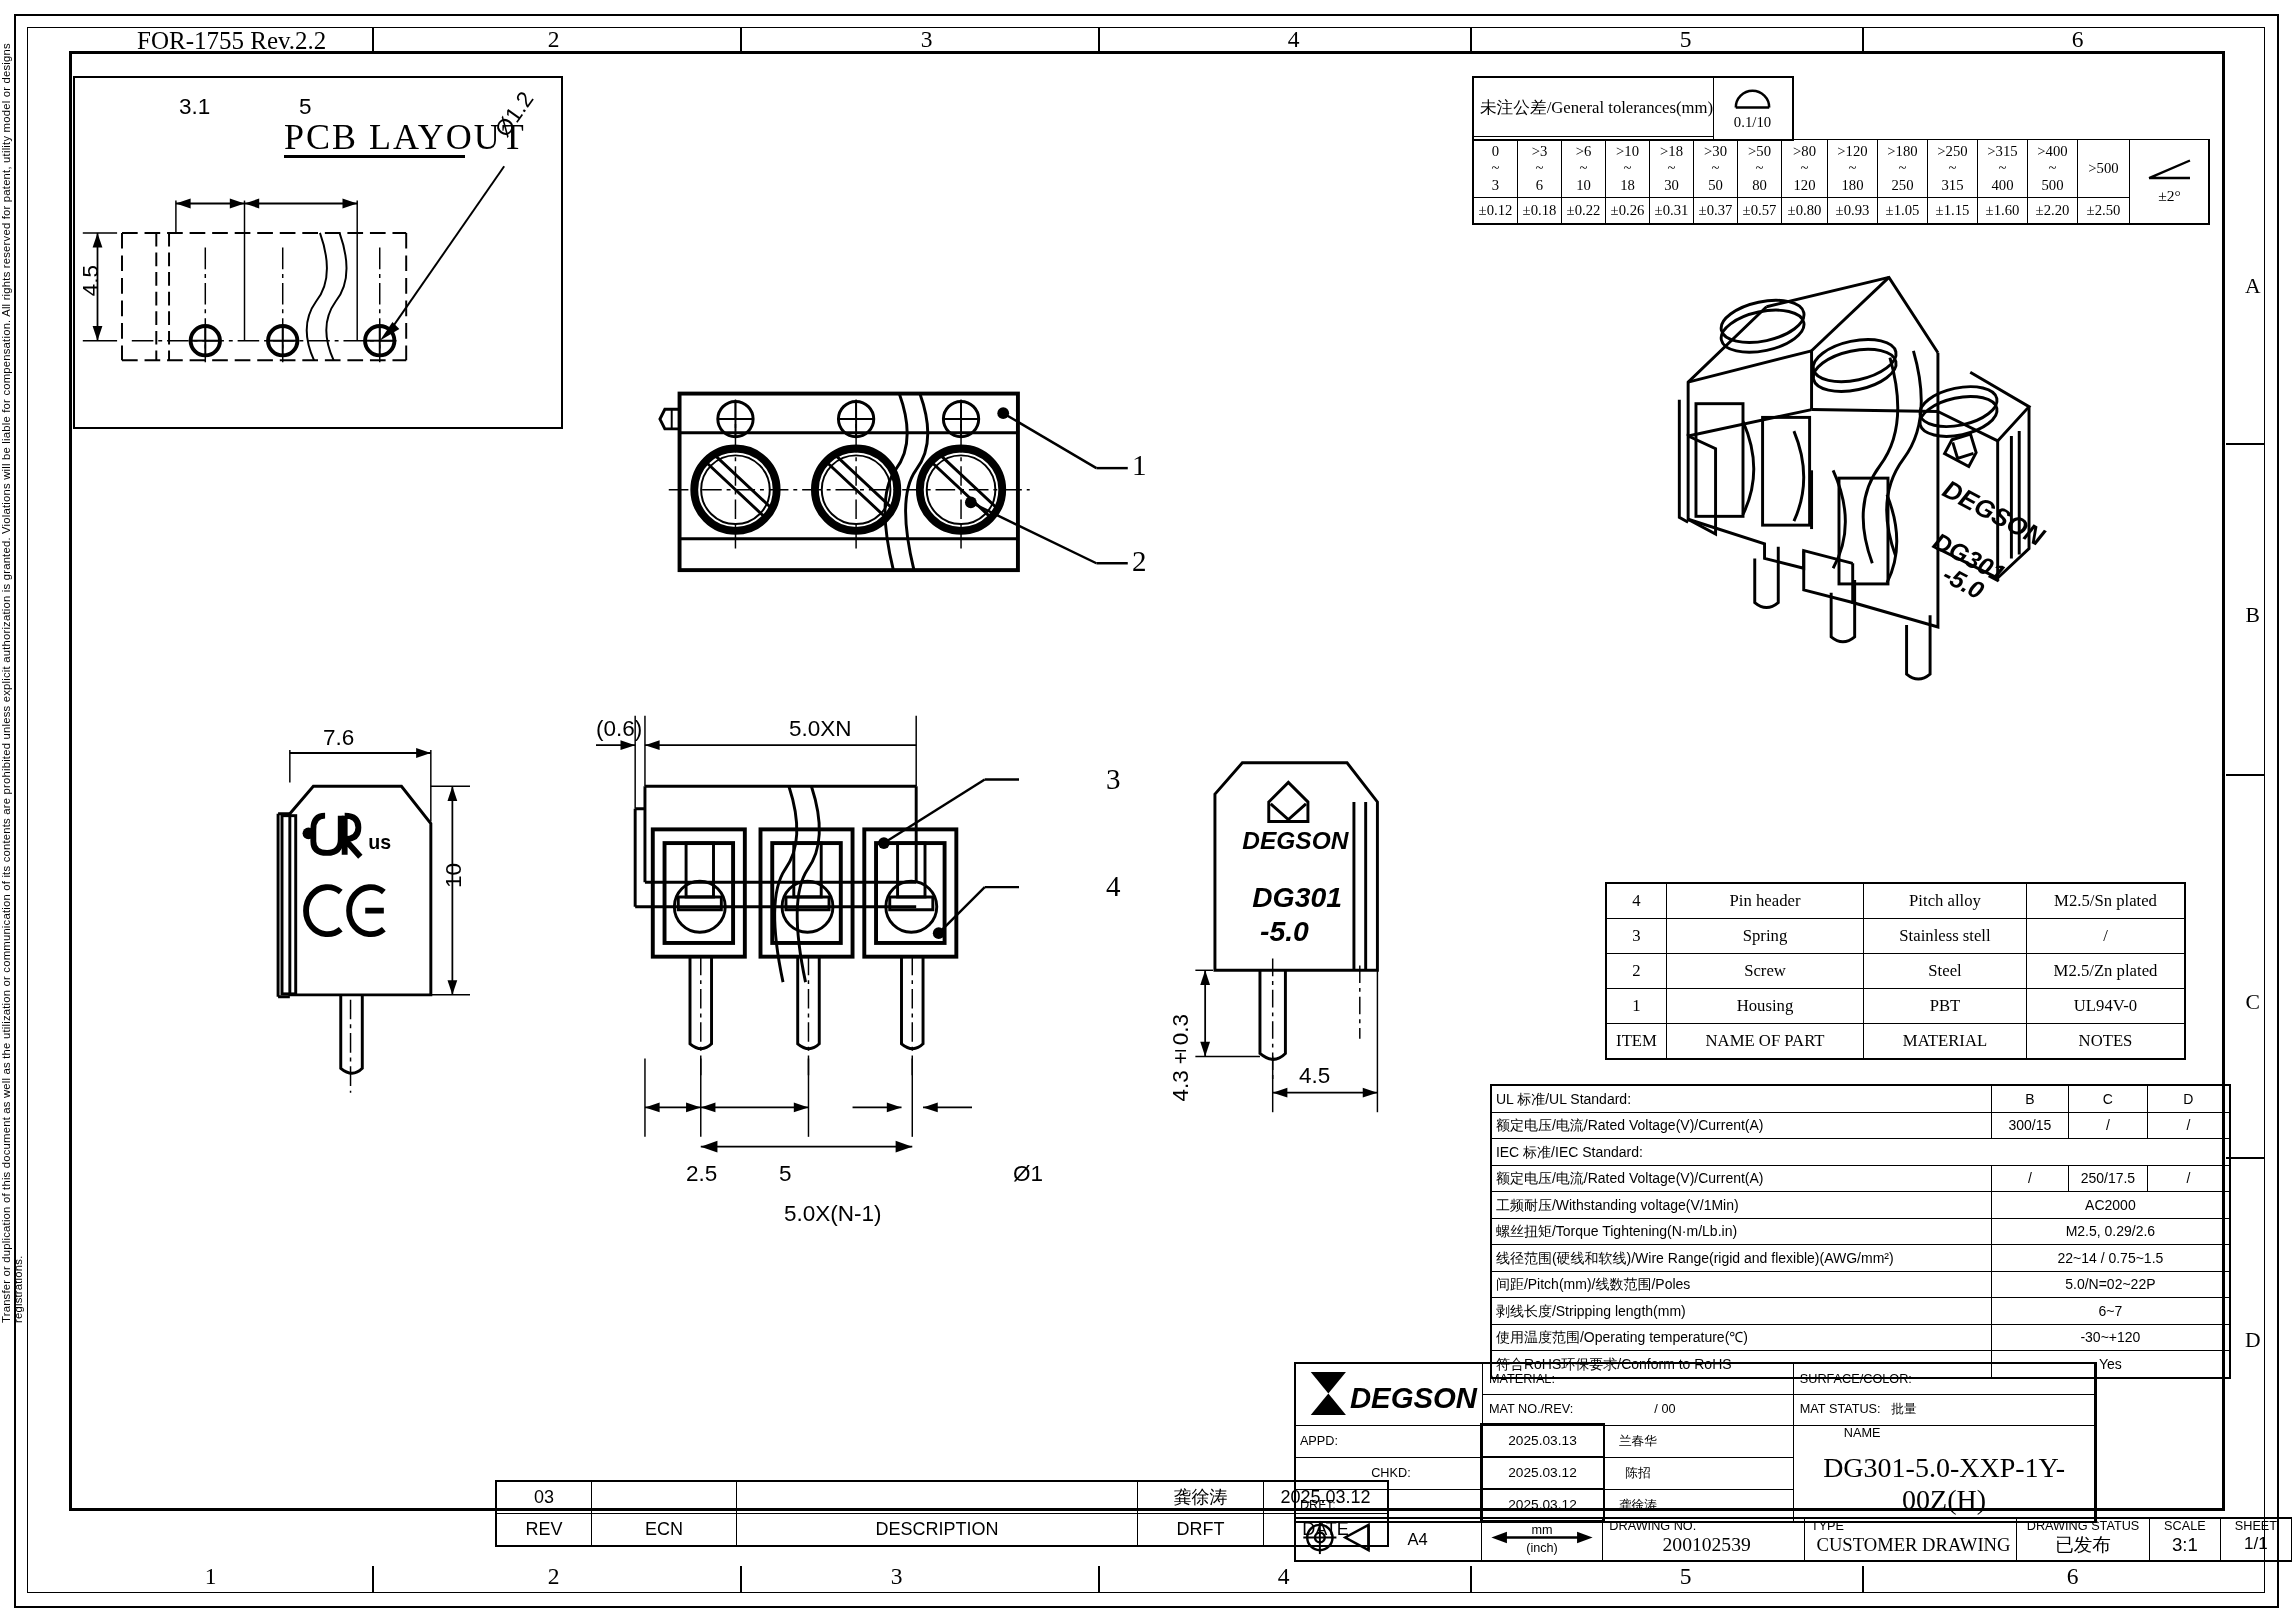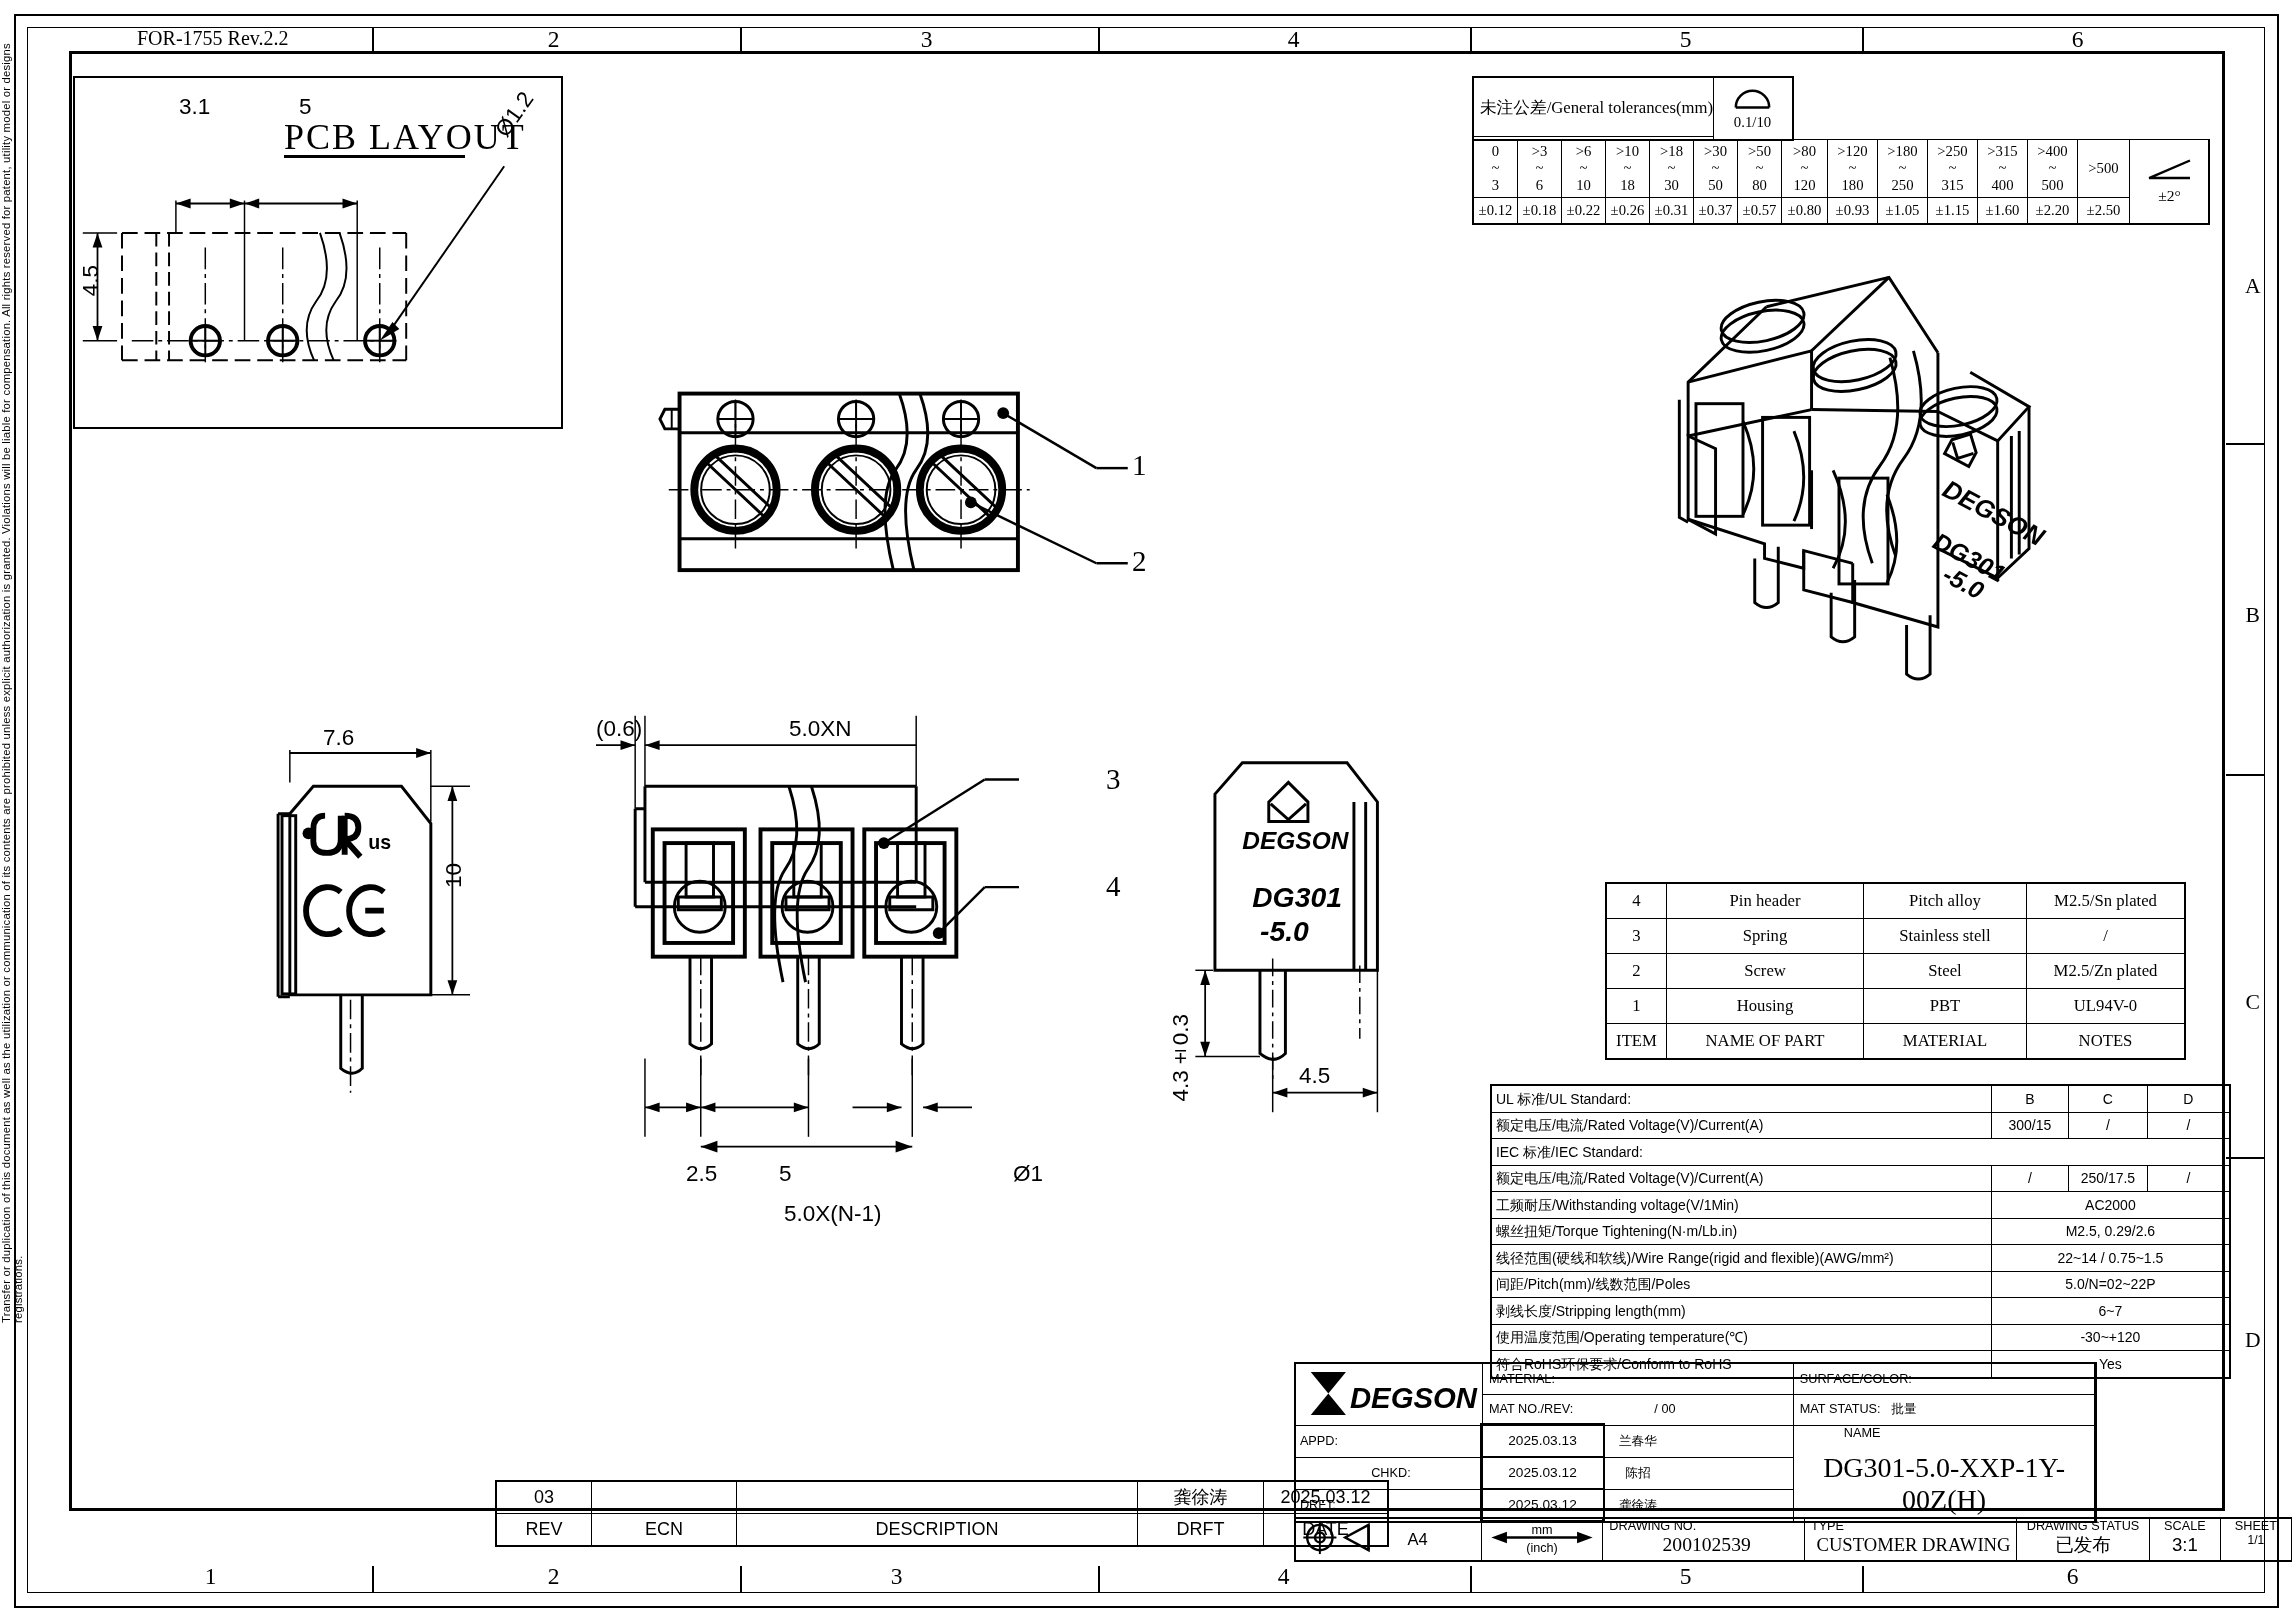--- a/index.html
+++ b/index.html
@@ -35,21 +35,21 @@
   .vert{writing-mode:vertical-rl;transform:rotate(180deg);}
   .sidetxt{writing-mode:vertical-rl;transform:rotate(180deg);font-family:"Liberation Sans",sans-serif;font-size:11.3px;letter-spacing:0.2px;}
 </style>
 </head>
 <body>
 
 <div class="abs" id="outer"></div>
 <div class="abs" id="inner"></div>
 <div class="abs" id="drawarea"></div>
 
-<div class="txt" style="left:137px;top:27.4px;font-size:20px;">FOR-1755 Rev.2.2</div>
+<div class="txt" style="left:137px;top:27.4px;font-size:25px;">FOR-1755 Rev.2.2</div>
 
 <div class="txt ctr" style="left:534px;top:25.5px;width:39px;font-size:23.5px;">2</div>
 <div class="txt ctr" style="left:907px;top:25.5px;width:39px;font-size:23.5px;">3</div>
 <div class="txt ctr" style="left:1274px;top:25.5px;width:39px;font-size:23.5px;">4</div>
 <div class="txt ctr" style="left:1666px;top:25.5px;width:39px;font-size:23.5px;">5</div>
 <div class="txt ctr" style="left:2058px;top:25.5px;width:39px;font-size:23.5px;">6</div>
 
 <div class="ln" style="left:740px;top:27.4px;width:1.5px;height:23.5px;"></div>
 <div class="ln" style="left:1098px;top:27.4px;width:1.5px;height:23.5px;"></div>
 <div class="ln" style="left:1470px;top:27.4px;width:1.5px;height:23.5px;"></div>
@@ -682,21 +682,21 @@
       <td style="width:152px;vertical-align:top;">
         <div style="font-size:12.7px;">DRAWING STATUS</div>
         <div style="font-size:18.6px;">已发布</div>
       </td>
       <td style="width:78px;vertical-align:top;">
         <div style="font-size:12.7px;">SCALE</div>
         <div style="font-size:18.6px;">3:1</div>
       </td>
       <td style="width:78px;vertical-align:top;">
         <div style="font-size:12.7px;">SHEET</div>
-        <div style="font-size:12px;">1/1</div>
+        <div style="font-size:17px;">1/1</div>
       </td>
     </tr>
   </tbody>
     </table>
 </div>
 
 <div class="abs" id="revblk">
   <table class="grid" style="border:2.5px solid #000;">
     <tbody>
         <tr>

